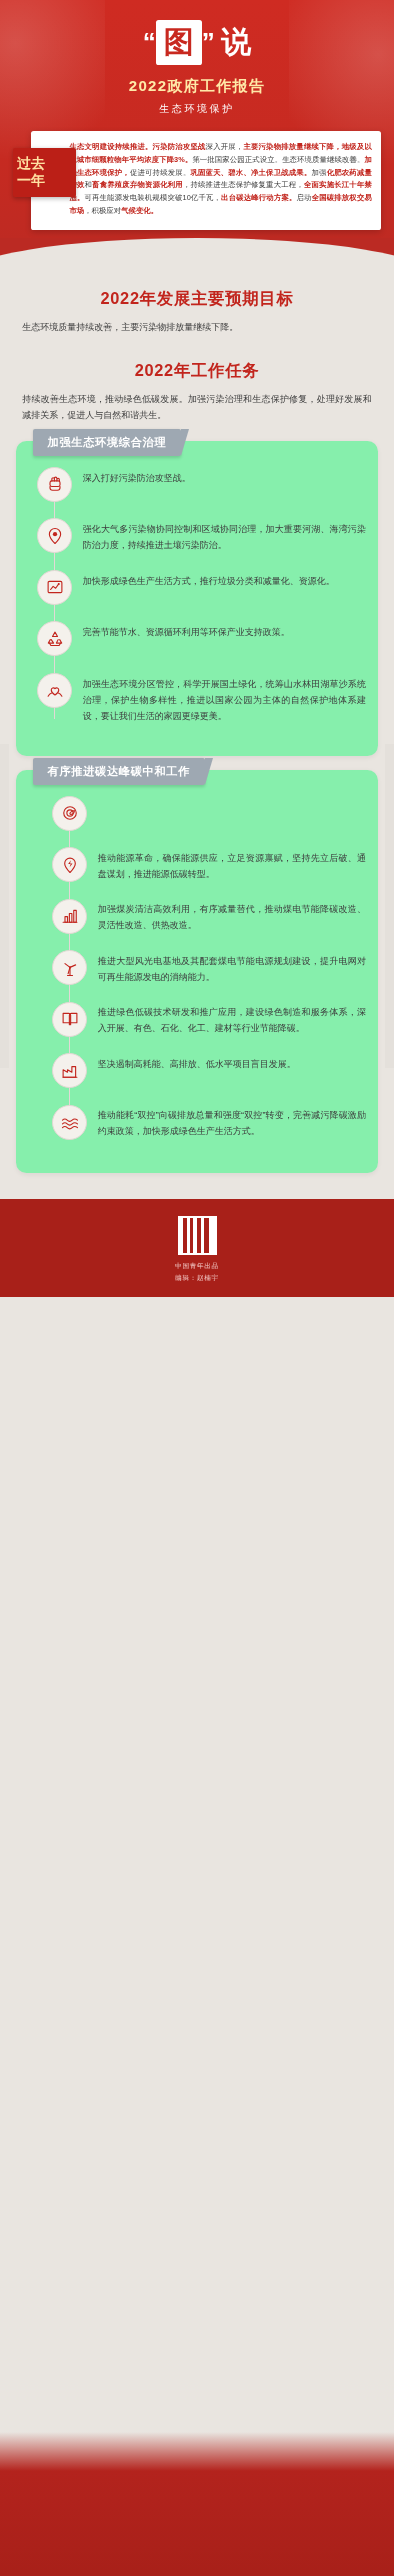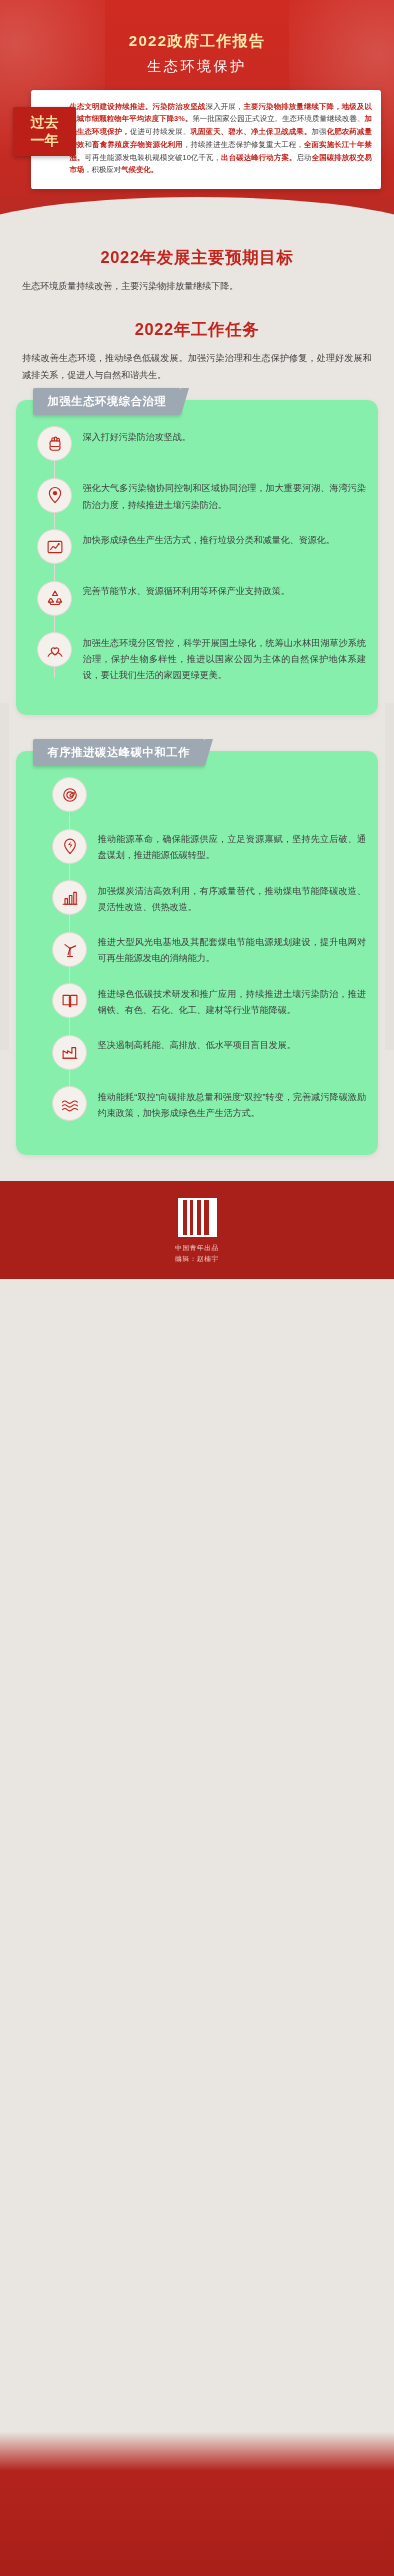--- a/index.html
+++ b/index.html
@@ -66,21 +66,21 @@
     color: #ffe9a8;
     font-size: 15px;
     font-weight: bold;
     letter-spacing: 1.3px;
     margin-top: 12px;
     position: relative; z-index: 3;
   }
   .hero-sub2 {
     text-align: center;
     color: #ffffff;
-    font-size: 14px;
+    font-size: 10px;
     letter-spacing: 2.6px;
     margin-top: 6.6px;
     position: relative; z-index: 3;
   }
 
   
   .report-wrap {
     position: relative;
     margin: 14.5px auto 0;
     width: 368px;
@@ -95,21 +95,20 @@
     min-height: 99px;
   }
   .badge {
     position: absolute;
     left: 0; top: 17px;
     width: 63px;
     background: #bb1f17;
     color: #ffe1a2;
     font-size: 14px;
     font-weight: bold;
-    text-align: center;
     line-height: 1.25;
     padding: 7.2px 4px;
     border-radius: 2px;
     box-shadow: 0 1.3px 4px rgba(0,0,0,.25);
     z-index: 6;
   }
   .report-text {
     font-size: 7.4px;
     line-height: 1.72;
     color: #b5231c;
@@ -258,20 +257,23 @@
 </style>
 </head>
 <body>
 
 <div class="page">
 
   <div class="hero">
     <div class="hero-deco-left"></div>
     <div class="hero-deco-right"></div>
 
+    <div class="title-row">
+      <span class="quote-l">“</span><span class="tu-box">图</span><span class="quote-r">”</span><span class="shuo">说</span>
+    </div>
 
     <div class="hero-sub">2022政府工作报告</div>
     <div class="hero-sub2">生态环境保护</div>
 
     <div class="report-wrap">
       <div class="badge">
         <div>过去</div>
         <div>一年</div>
       </div>
       <div class="report-card">
@@ -350,21 +352,21 @@
                   <path d="M16 24s-6-3.8-6-8a3.4 3.4 0 016-2.2A3.4 3.4 0 0122 16c0 4.2-6 8-6 8z"></path>
                   <path d="M5 26c1.6-3 3.8-4.6 5.6-5.2M27 26c-1.6-3-3.8-4.6-5.6-5.2"></path>
                 </g>
               </svg>
             </div>
             <div class="t-text">加强生态环境分区管控，科学开展国土绿化，统筹山水林田湖草沙系统治理，保护生物多样性，推进以国家公园为主体的自然保护地体系建设，要让我们生活的家园更绿更美。</div>
           </div>
         </div>
     </div>
 
-    <div class="panel" style="margin-top:36px;padding-left:27px;">
+    <div class="panel" style="margin-top:14px;padding-left:27px;">
       <div class="panel-head">有序推进碳达峰碳中和工作</div>
       <div class="timeline" id="timeline2">
           <div class="t-item">
             <div class="t-icon">
               <svg viewBox="0 0 32 32">
                 <g fill="none" stroke="#c2251d" stroke-width="1.8" stroke-linecap="round" stroke-linejoin="round">
                   <circle cx="16" cy="16" r="10"></circle>
                   <circle cx="16" cy="16" r="5"></circle>
                   <path d="M16 16c3-4 7-4 7-4s0 5-4 6-3-2-3-2z"></path>
                 </g>
@@ -410,21 +412,21 @@
           </div>
           <div class="t-item">
             <div class="t-icon">
               <svg viewBox="0 0 32 32">
                 <g fill="none" stroke="#c2251d" stroke-width="1.8" stroke-linecap="round" stroke-linejoin="round">
                   <path d="M5 7h9a3 3 0 013 3v15a3 3 0 00-3-3H5z"></path>
                   <path d="M27 7h-9a3 3 0 00-3 3v15a3 3 0 013-3h9z"></path>
                 </g>
               </svg>
             </div>
-            <div class="t-text">推进绿色低碳技术研发和推广应用，持续推进土壤污染防治，推进钢铁、有色、石化、化工、建材等行业节能降碳。</div>
+            <div class="t-text">推进绿色低碳技术研发和推广应用，建设绿色制造和服务体系，深入开展、有色、石化、化工、建材等行业节能降碳。</div>
           </div>
           <div class="t-item">
             <div class="t-icon">
               <svg viewBox="0 0 32 32">
                 <g fill="none" stroke="#c2251d" stroke-width="1.8" stroke-linecap="round" stroke-linejoin="round">
                   <path d="M5 26V14l7 4V14l7 4V9h6v17z"></path>
                   <path d="M5 26h22"></path>
                 </g>
               </svg>
             </div>

